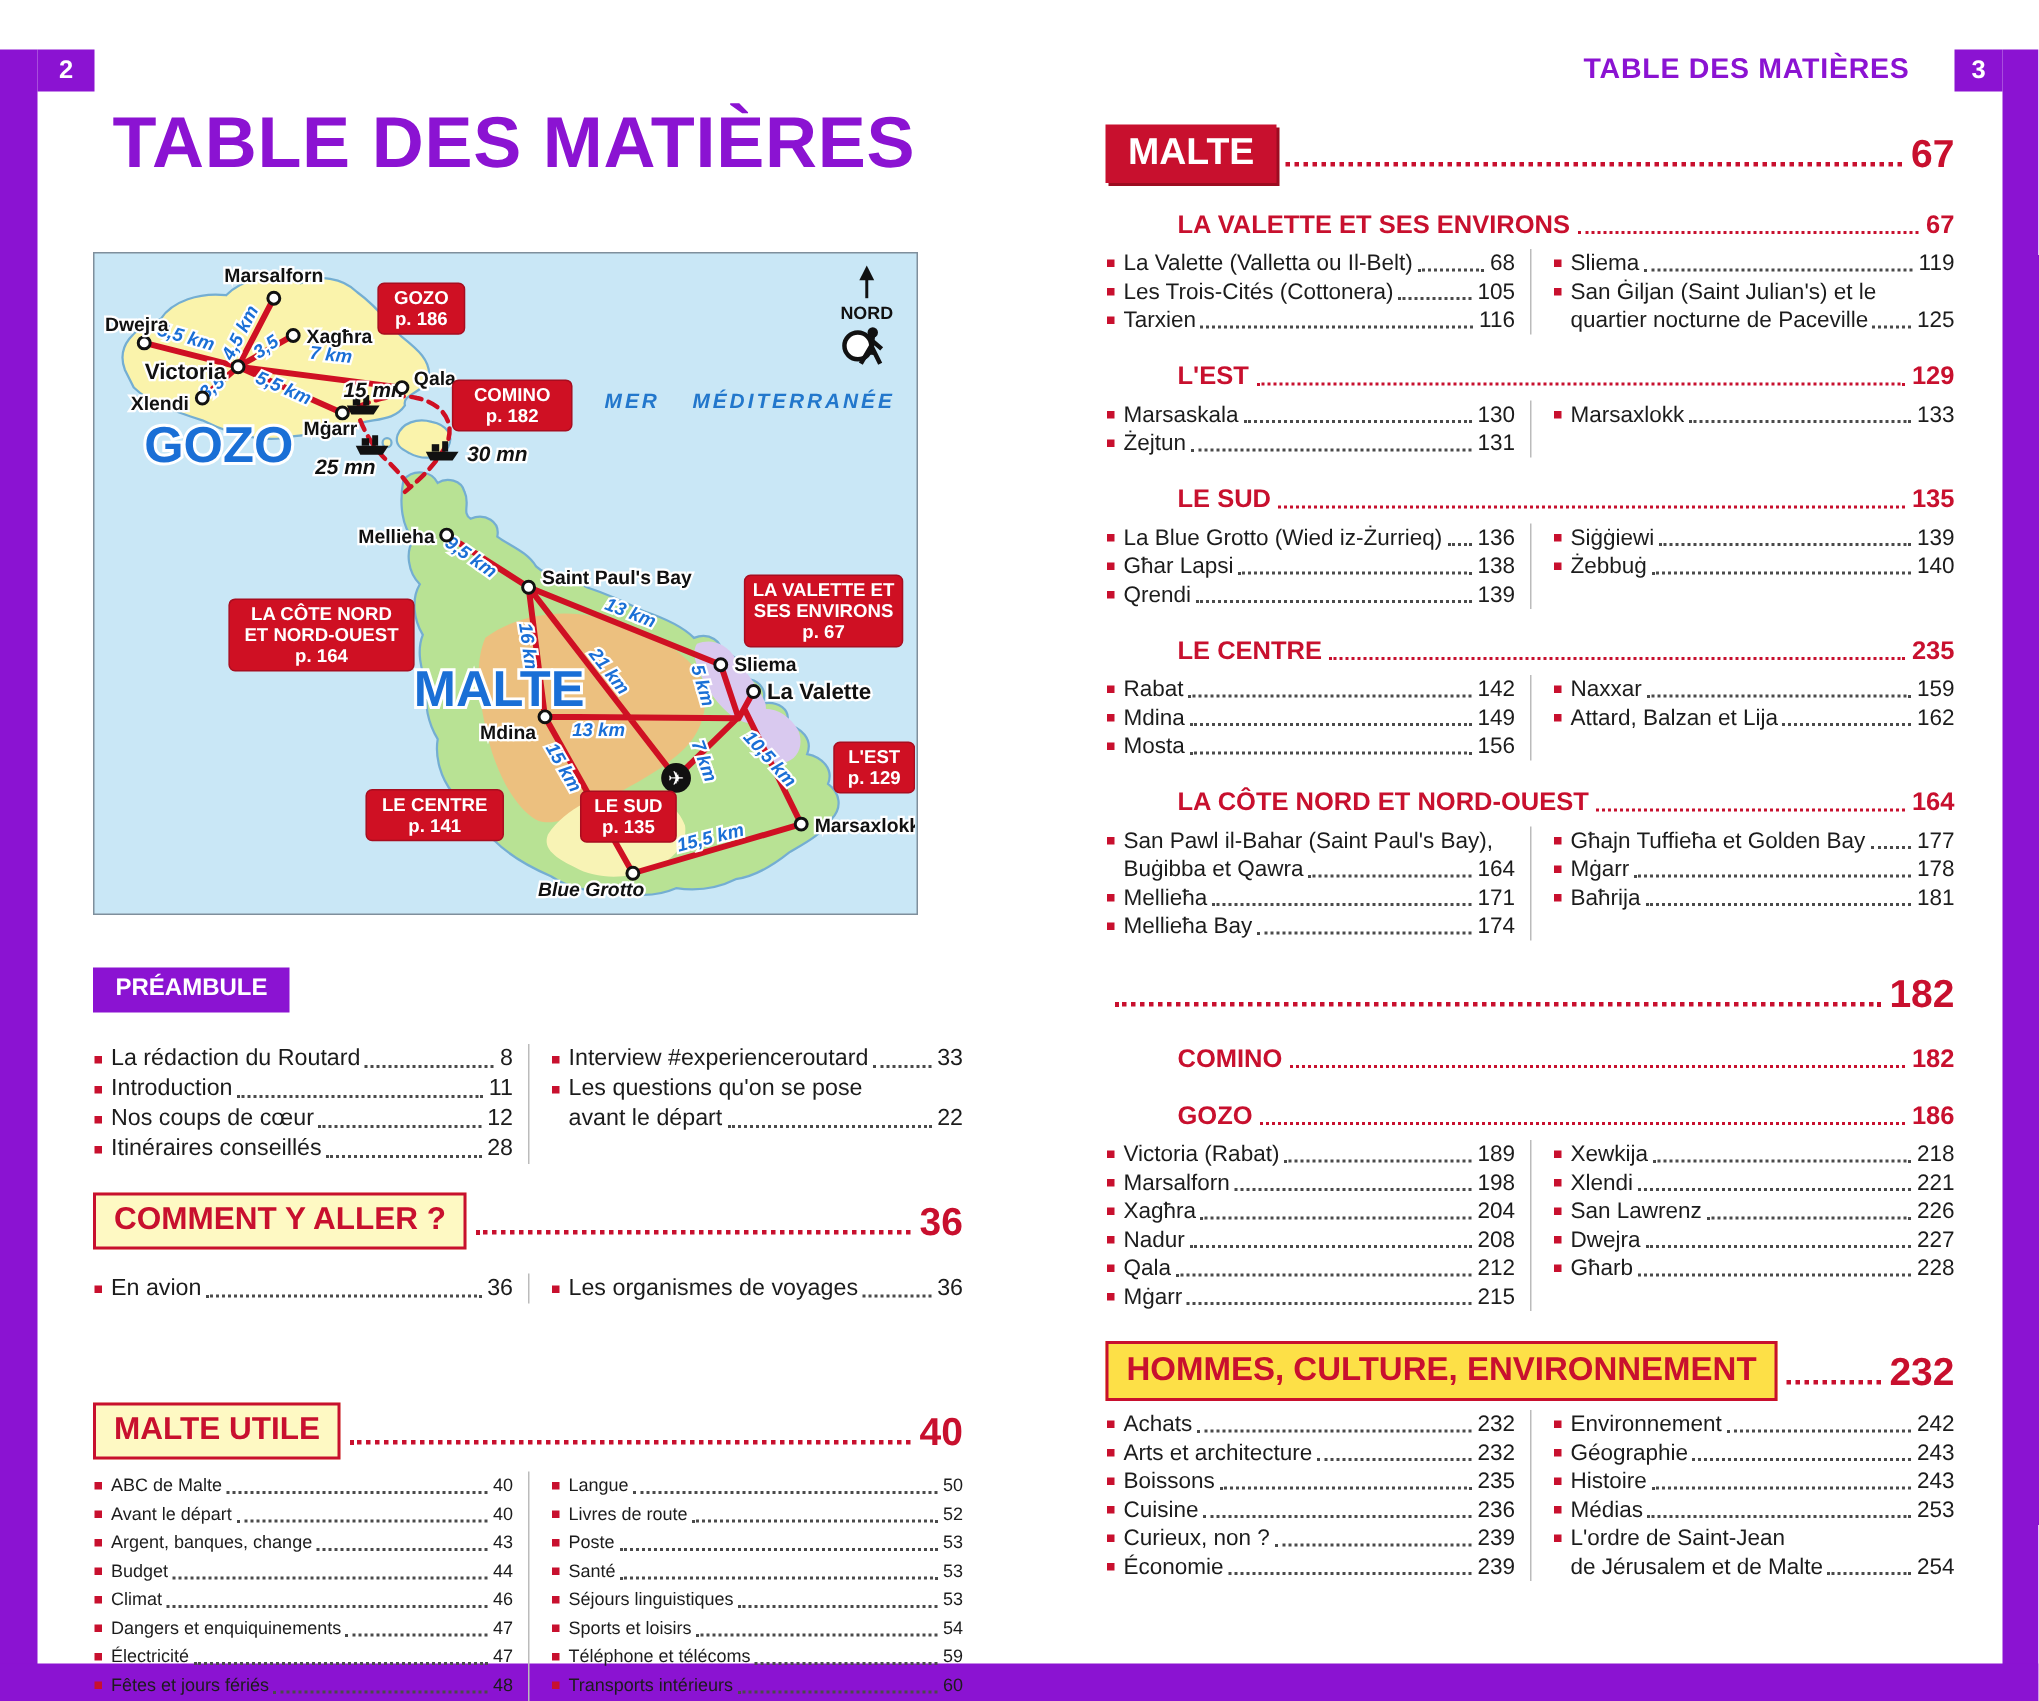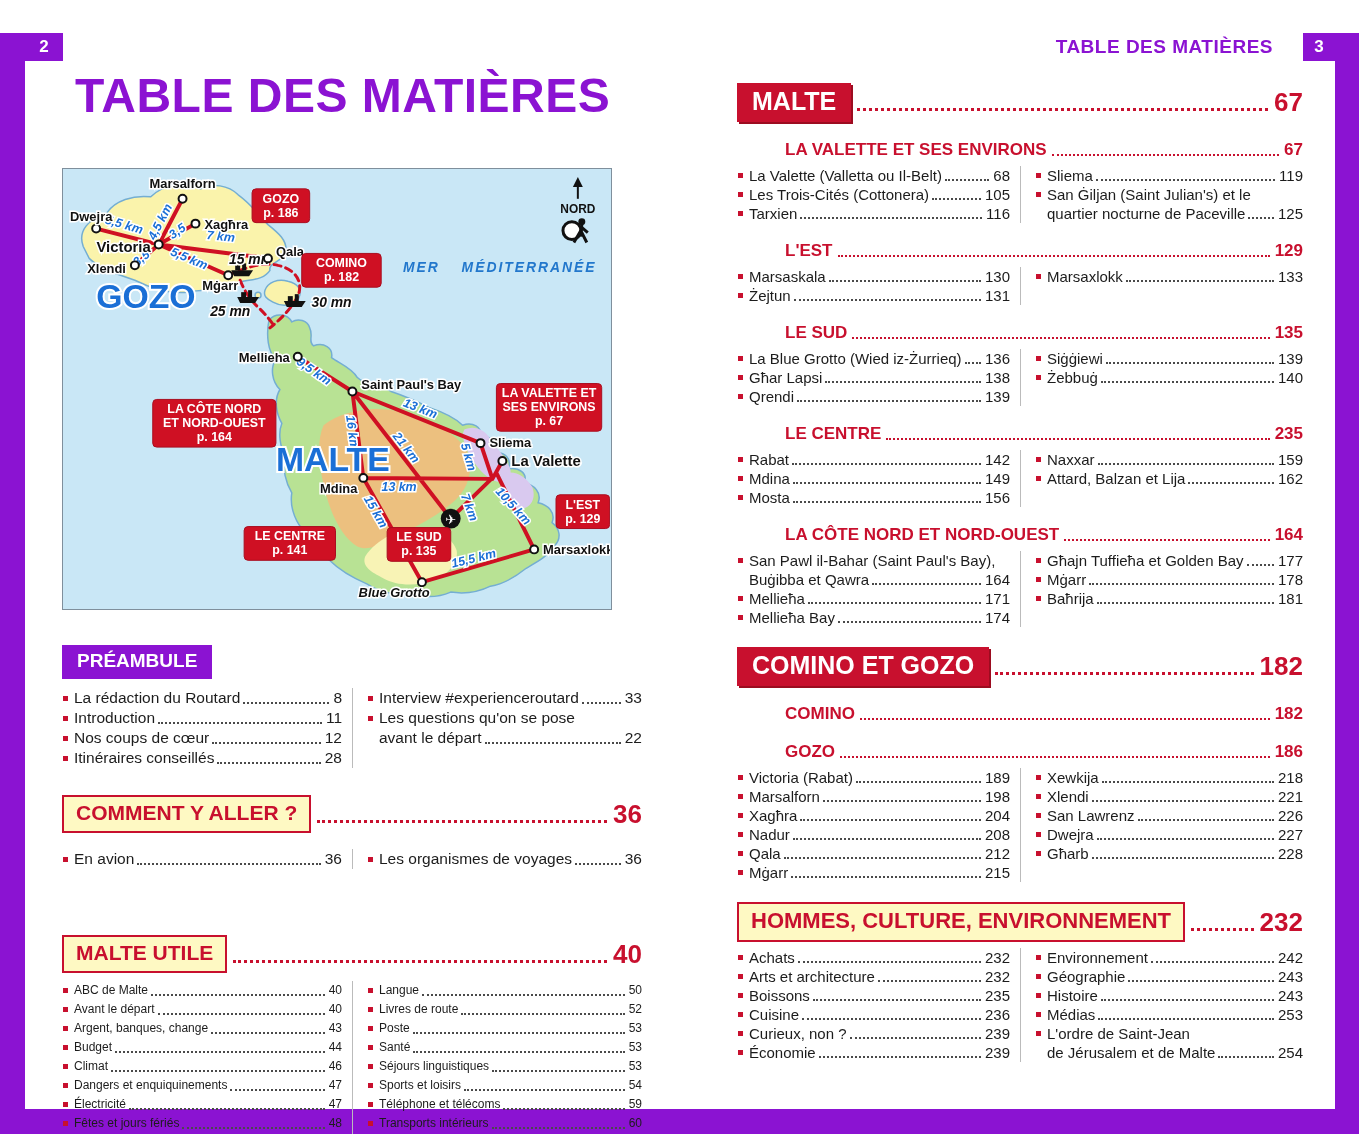--- a/index.html
+++ b/index.html
@@ -62,31 +62,31 @@
   .col{width:50%;box-sizing:border-box;padding-right:10px;}
   .col.col2{border-left:1px solid #bbb;padding-left:14px;padding-right:0;}
   .sec-row{display:flex;align-items:flex-end;}
   .sec-title{color:var(--red);font-weight:bold;font-size:17px;line-height:20px;white-space:nowrap;margin-left:48px;}
   .rdots{flex:1;border-bottom:2px dotted var(--red);margin:0 5px 4px 5px;}
   .sec-page{color:var(--red);font-weight:bold;font-size:17px;line-height:20px;}
   .chap-row{display:flex;align-items:center;}
   .chapfill{background:var(--red);color:#fff;font-weight:bold;font-size:25px;
     padding:4px 15px 6px 15px;box-shadow:2px 2px 0 #9c0c20;white-space:nowrap;}
   .chapoutline{border:2px solid var(--red);color:var(--red);font-weight:bold;font-size:22px;
-    padding:4px 12px 6px 12px;background:#fef9c3;white-space:nowrap;}
+    padding:4px 12px 6px 12px;background:#fde047;white-space:nowrap;}
   .chap-dots{flex:1;border-bottom:3px dotted var(--red);margin:14px 6px 0 6px;align-self:center;}
   .chap-page{color:var(--red);font-weight:bold;font-size:26px;}
   
   .lsec{position:absolute;left:62px;width:580px;}
   #lsec0{top:645px;} #lsec1{top:795px;} #lsec2{top:887px;margin-top:48px;}
   .lbox-fill{display:inline-block;background:var(--purple);color:#fff;font-weight:bold;
-    font-size:19px;padding:5px 15px 7px 15px;}
+    font-size:16px;padding:5px 15px 7px 15px;}
   .lbox-outline{border:2px solid var(--red);color:var(--red);font-weight:bold;font-size:21px;
     padding:4px 12px 6px 12px;background:#fef9c3;white-space:nowrap;}
-  #lsec0 .cols{margin-top:9px;}
+  #lsec0 .cols{margin-top:21px;}
   #lsec1 .cols{margin-top:16px;}
   #lsec2 .cols{margin-top:8px;}
   #lsec2 .entry{line-height:19px;font-size:12px;}
   #lsec2 .bullet{margin-top:7px;}
   
   #right-flow{position:absolute;left:737px;top:83px;width:566px;}
   .b-section{margin-top:18px;}
   .b-entries{margin-top:6px;}
   .b-chapter{margin-top:20px;}
   #right-flow .entry{line-height:19px;font-size:15px;}
@@ -652,21 +652,20 @@
         </div>
         <div class="entry">
           <span class="bullet"></span>
           <span class="etext">Baħrija</span>
           <span class="dots"></span>
           <span class="epage">181</span>
         </div>
       </div>
     </div>
     <div class="chap-row b-chapter">
-      <span class="chapfill">COMINO ET GOZO</span>
       <span class="chap-dots"></span>
       <span class="chap-page">182</span>
     </div>
     <div class="sec-row b-section">
       <span class="sec-title">COMINO</span>
       <span class="rdots"></span>
       <span class="sec-page">182</span>
     </div>
     <div class="sec-row b-section">
       <span class="sec-title">GOZO</span>

